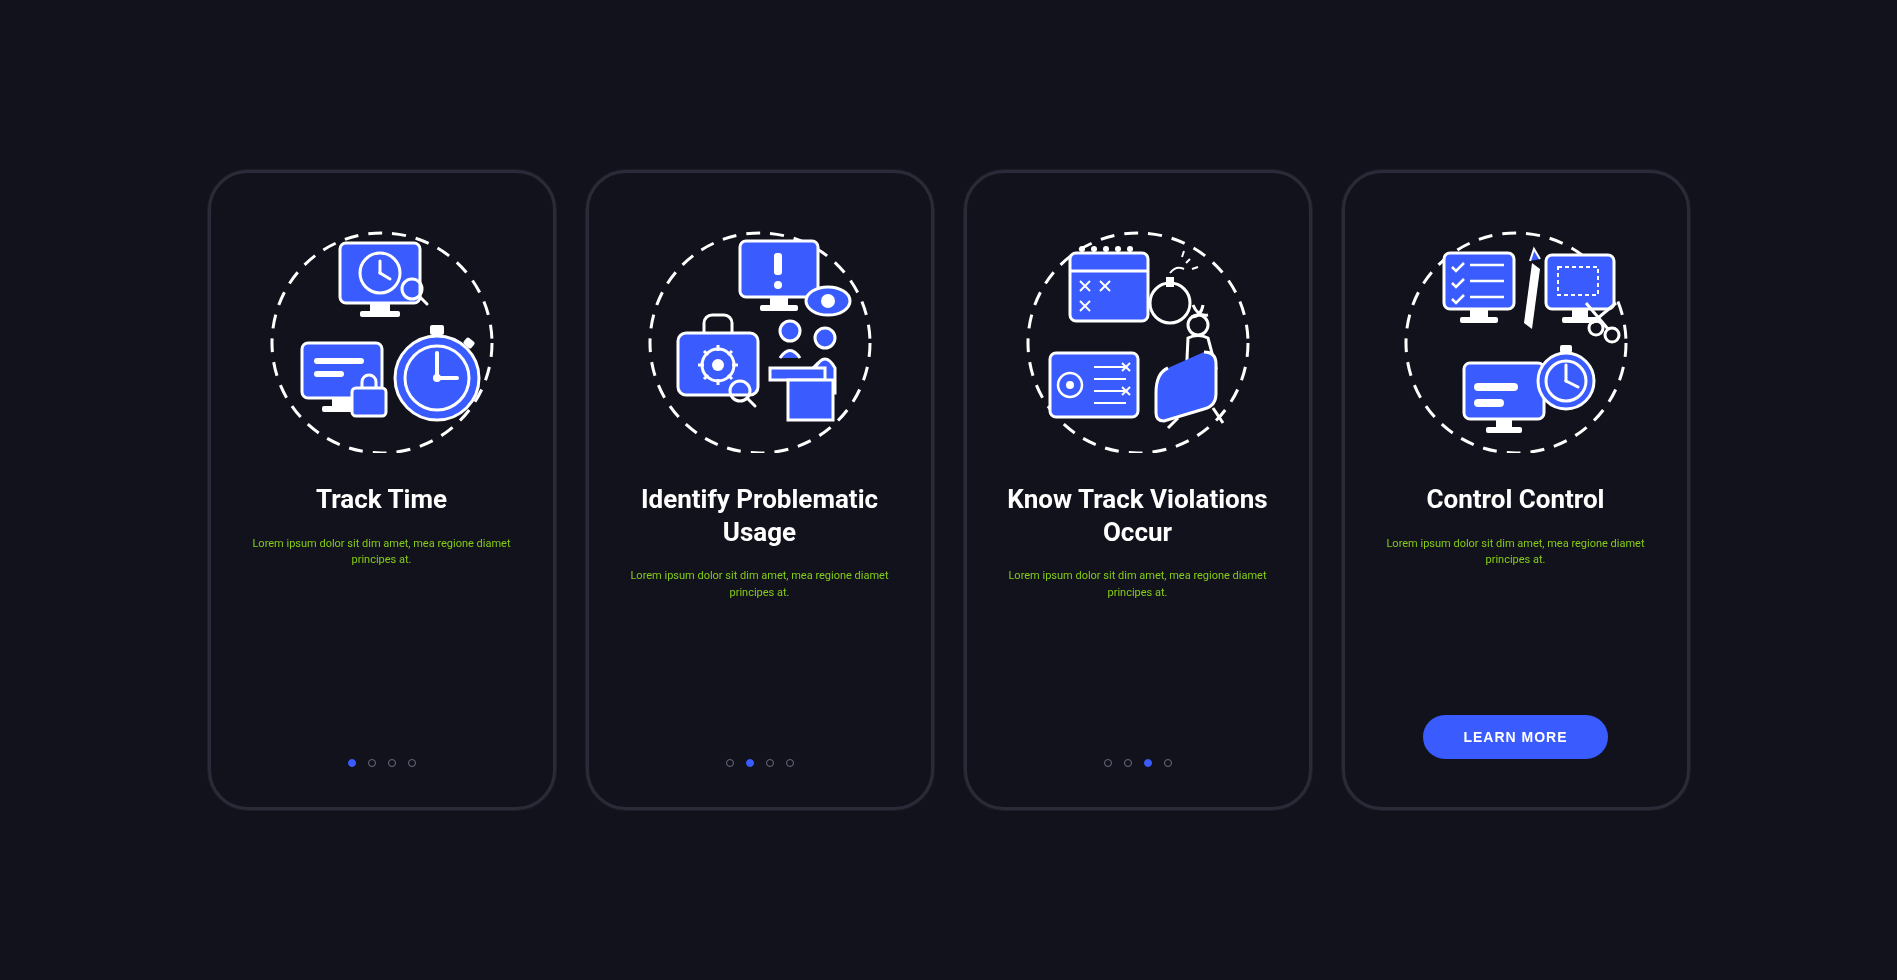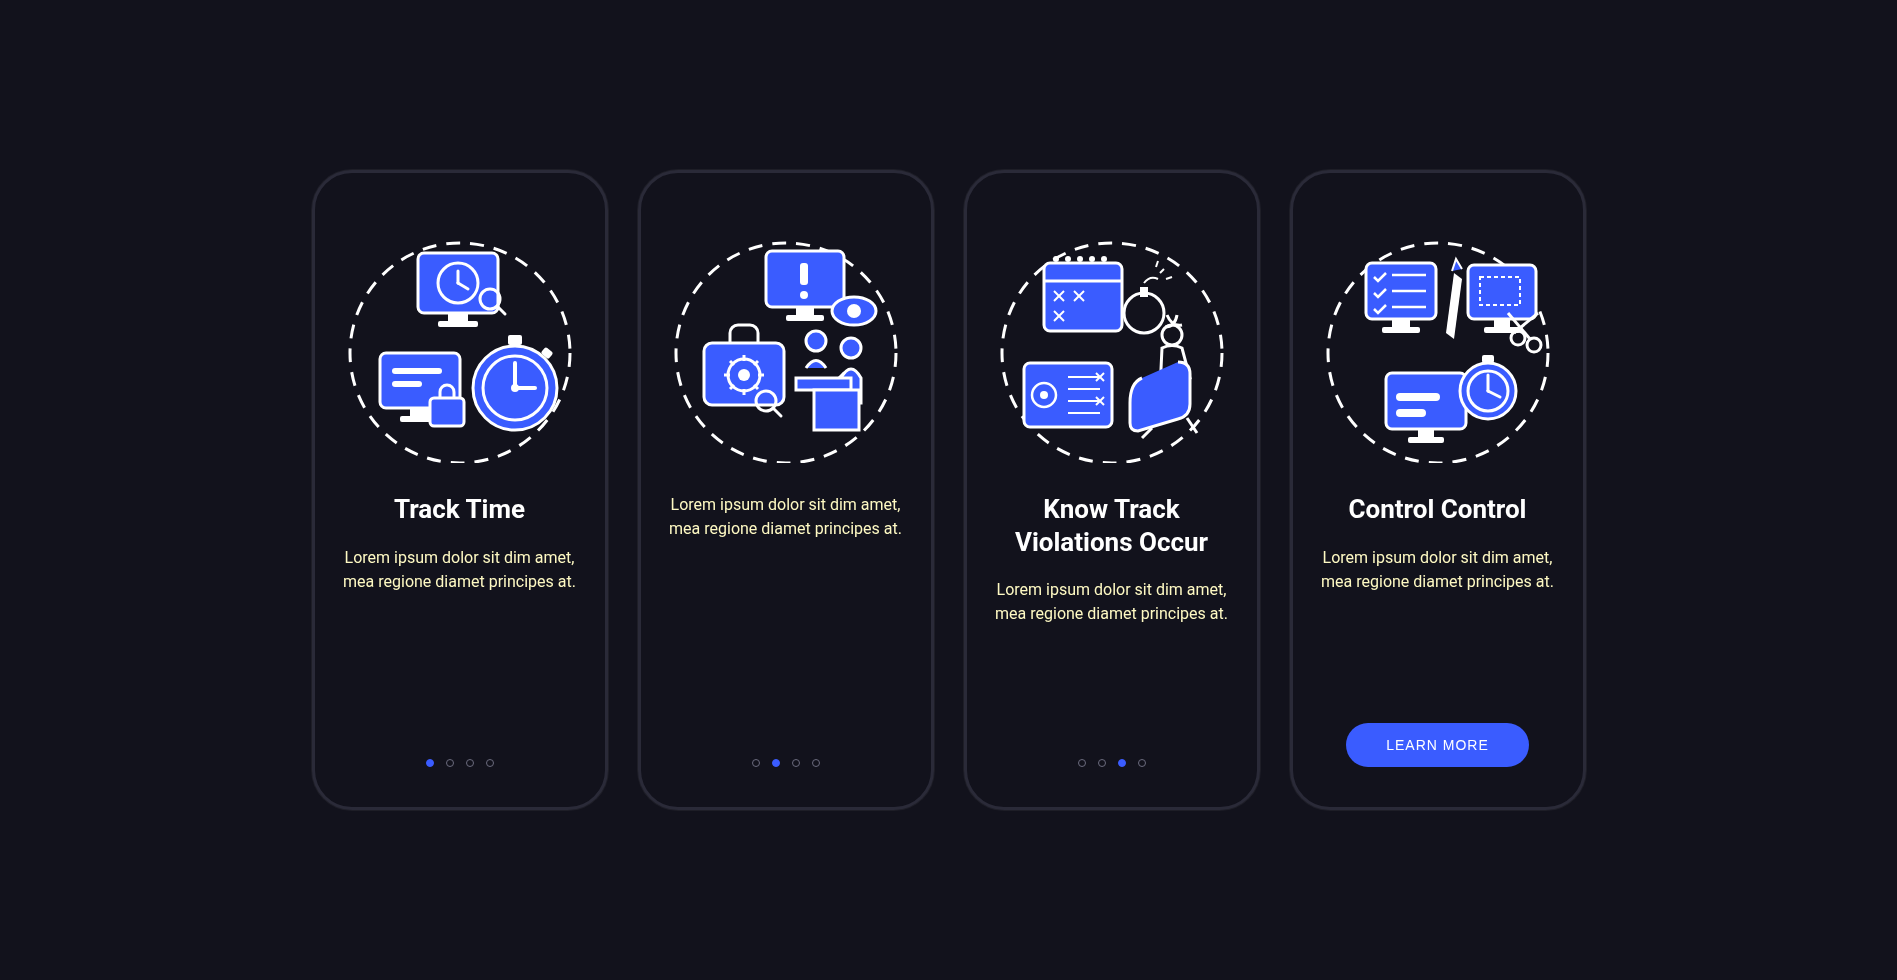--- a/index.html
+++ b/index.html
@@ -11,26 +11,26 @@
   align-items: center;
   justify-content: center;
   padding: 40px;
 }
 .screens {
   display: flex;
   gap: 30px;
   justify-content: center;
 }
 .phone {
-  width: 296px;
+  width: 348px;
   height: 640px;
   background: #12121c;
   border: 3px solid #2a2a38;
   border-radius: 40px;
-  padding: 50px 24px 30px;
+  padding: 40px 24px 30px;
   display: flex;
   flex-direction: column;
   align-items: center;
   box-shadow: 0 0 0 1px rgba(255,255,255,0.05);
 }
 .illustration {
   width: 240px;
   height: 240px;
   display: flex;
   align-items: center;
@@ -40,22 +40,22 @@
 .illustration svg { width: 100%; height: 100%; }
 .title {
   color: #ffffff;
   font-size: 26px;
   font-weight: 700;
   text-align: center;
   line-height: 1.25;
   margin-bottom: 20px;
 }
 .desc {
-  color: #fef9c3;
-  font-size: 16px;
+  color: #84cc16;
+  font-size: 11px;
   text-align: center;
   line-height: 1.5;
   flex: 1;
 }
 .dots {
   display: flex;
   gap: 12px;
   margin-top: auto;
   padding-bottom: 10px;
 }
@@ -70,25 +70,25 @@
   background: #3a5cff;
   border-color: #3a5cff;
 }
 .cta {
   background: #3a5cff;
   color: #ffffff;
   border: none;
   border-radius: 24px;
   padding: 14px 40px;
   font-size: 14px;
-  font-weight: 400;
+  font-weight: 700;
   letter-spacing: 1px;
   cursor: pointer;
   margin-top: auto;
-  margin-bottom: 10px;
+  margin-bottom: 18px;
 }
 </style>
 </head>
 <body>
 
 <div class="screens">
 
   <div class="phone">
     <div class="illustration">
       <svg viewBox="0 0 240 240">
@@ -163,20 +163,21 @@
 
         <circle cx="150" cy="118" r="10" fill="#3a5cff" stroke="#fff" stroke-width="3"></circle>
         <path d="M140 145 q10 -15 20 0" fill="#3a5cff" stroke="#fff" stroke-width="3"></path>
         <circle cx="185" cy="125" r="10" fill="#3a5cff" stroke="#fff" stroke-width="3"></circle>
         <path d="M175 155 q10 -18 20 0 v25 h-20 z" fill="#3a5cff" stroke="#fff" stroke-width="3"></path>
         <path d="M178 150 l-20 20" stroke="#fff" stroke-width="3" stroke-linecap="round"></path>
         <rect x="130" y="155" width="55" height="12" fill="#3a5cff" stroke="#fff" stroke-width="3"></rect>
         <rect x="148" y="167" width="45" height="40" fill="#3a5cff" stroke="#fff" stroke-width="3"></rect>
       </svg>
     </div>
+    <h2 class="title">Identify Problematic Usage</h2>
     <p class="desc">Lorem ipsum dolor sit dim amet, mea regione diamet principes at.</p>
     <div class="dots">
       <span class="dot"></span>
       <span class="dot active"></span>
       <span class="dot"></span>
       <span class="dot"></span>
     </div>
   </div>
 
   <div class="phone">

